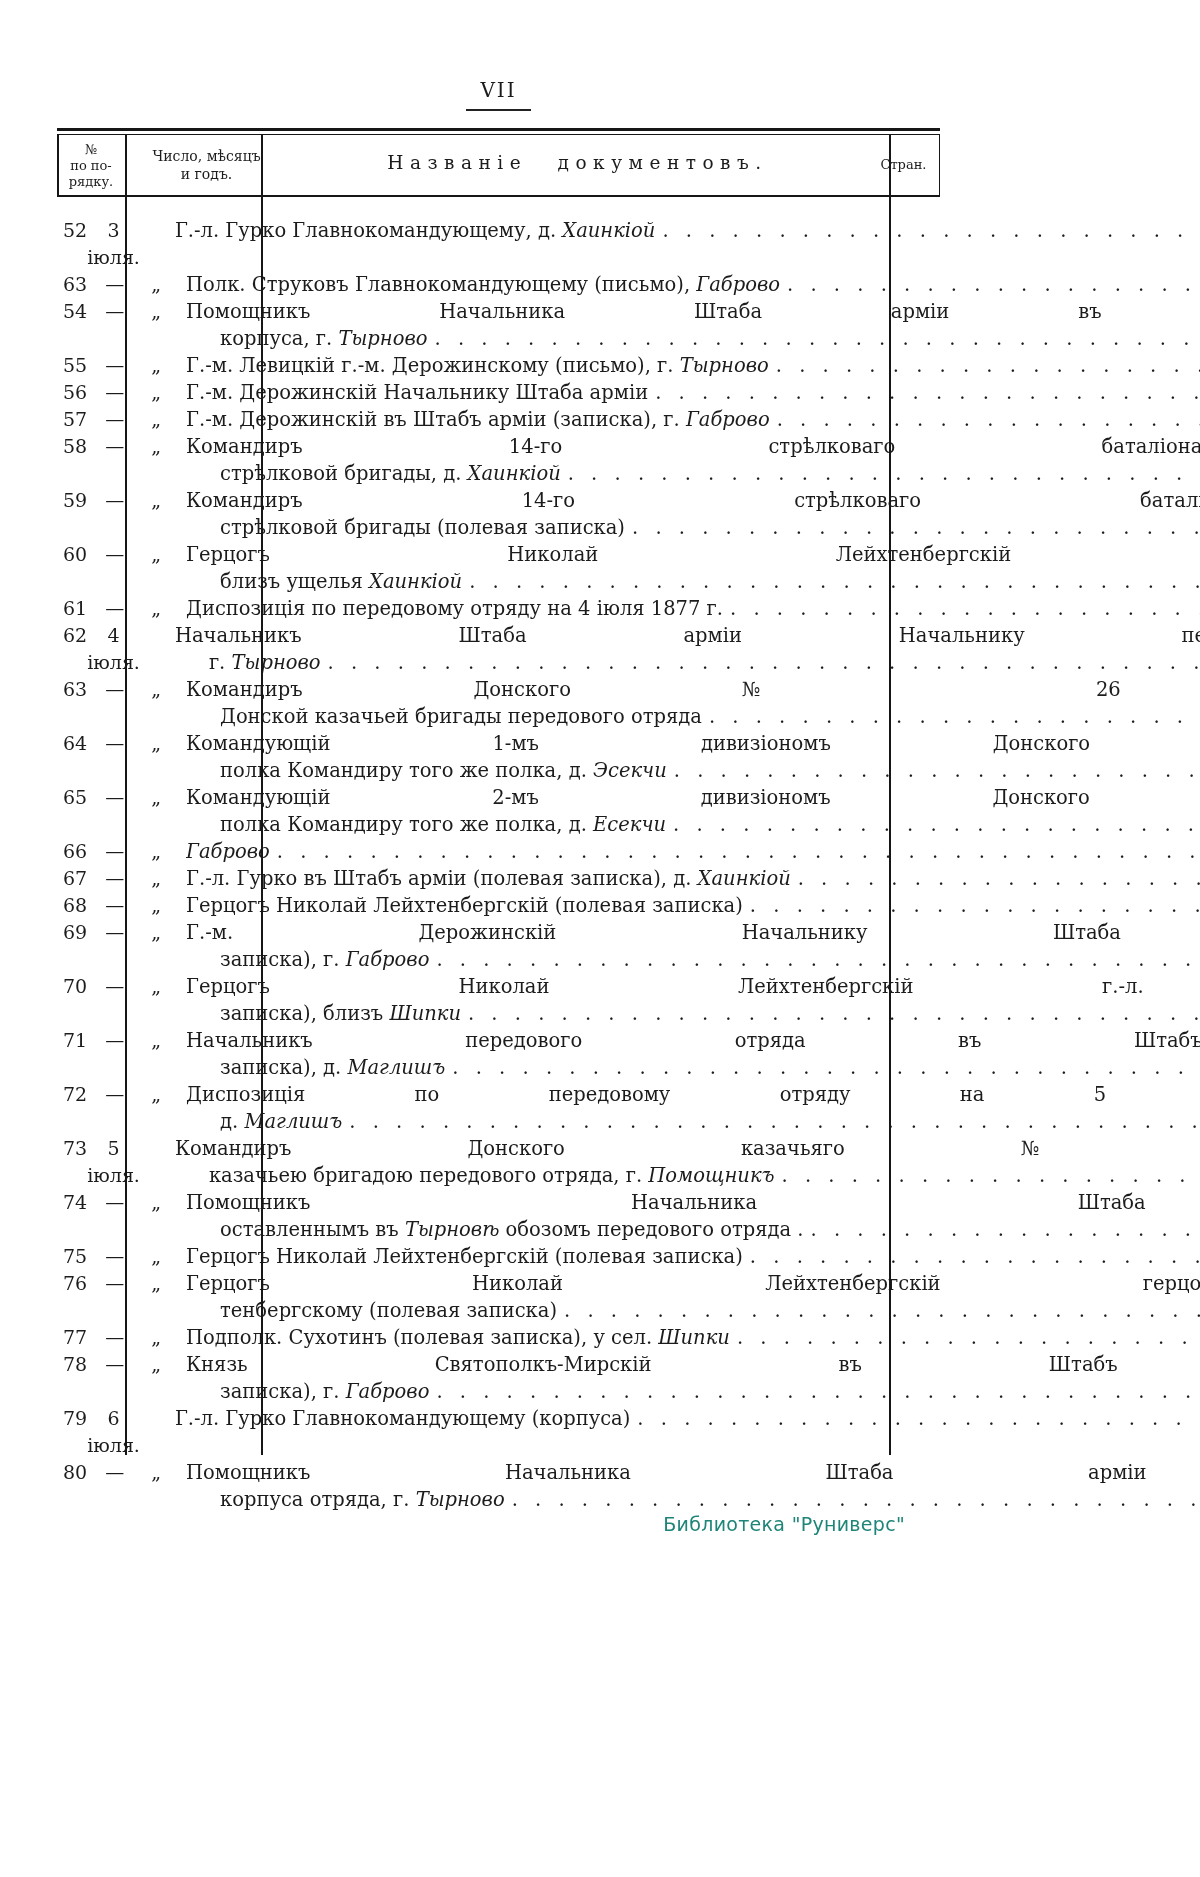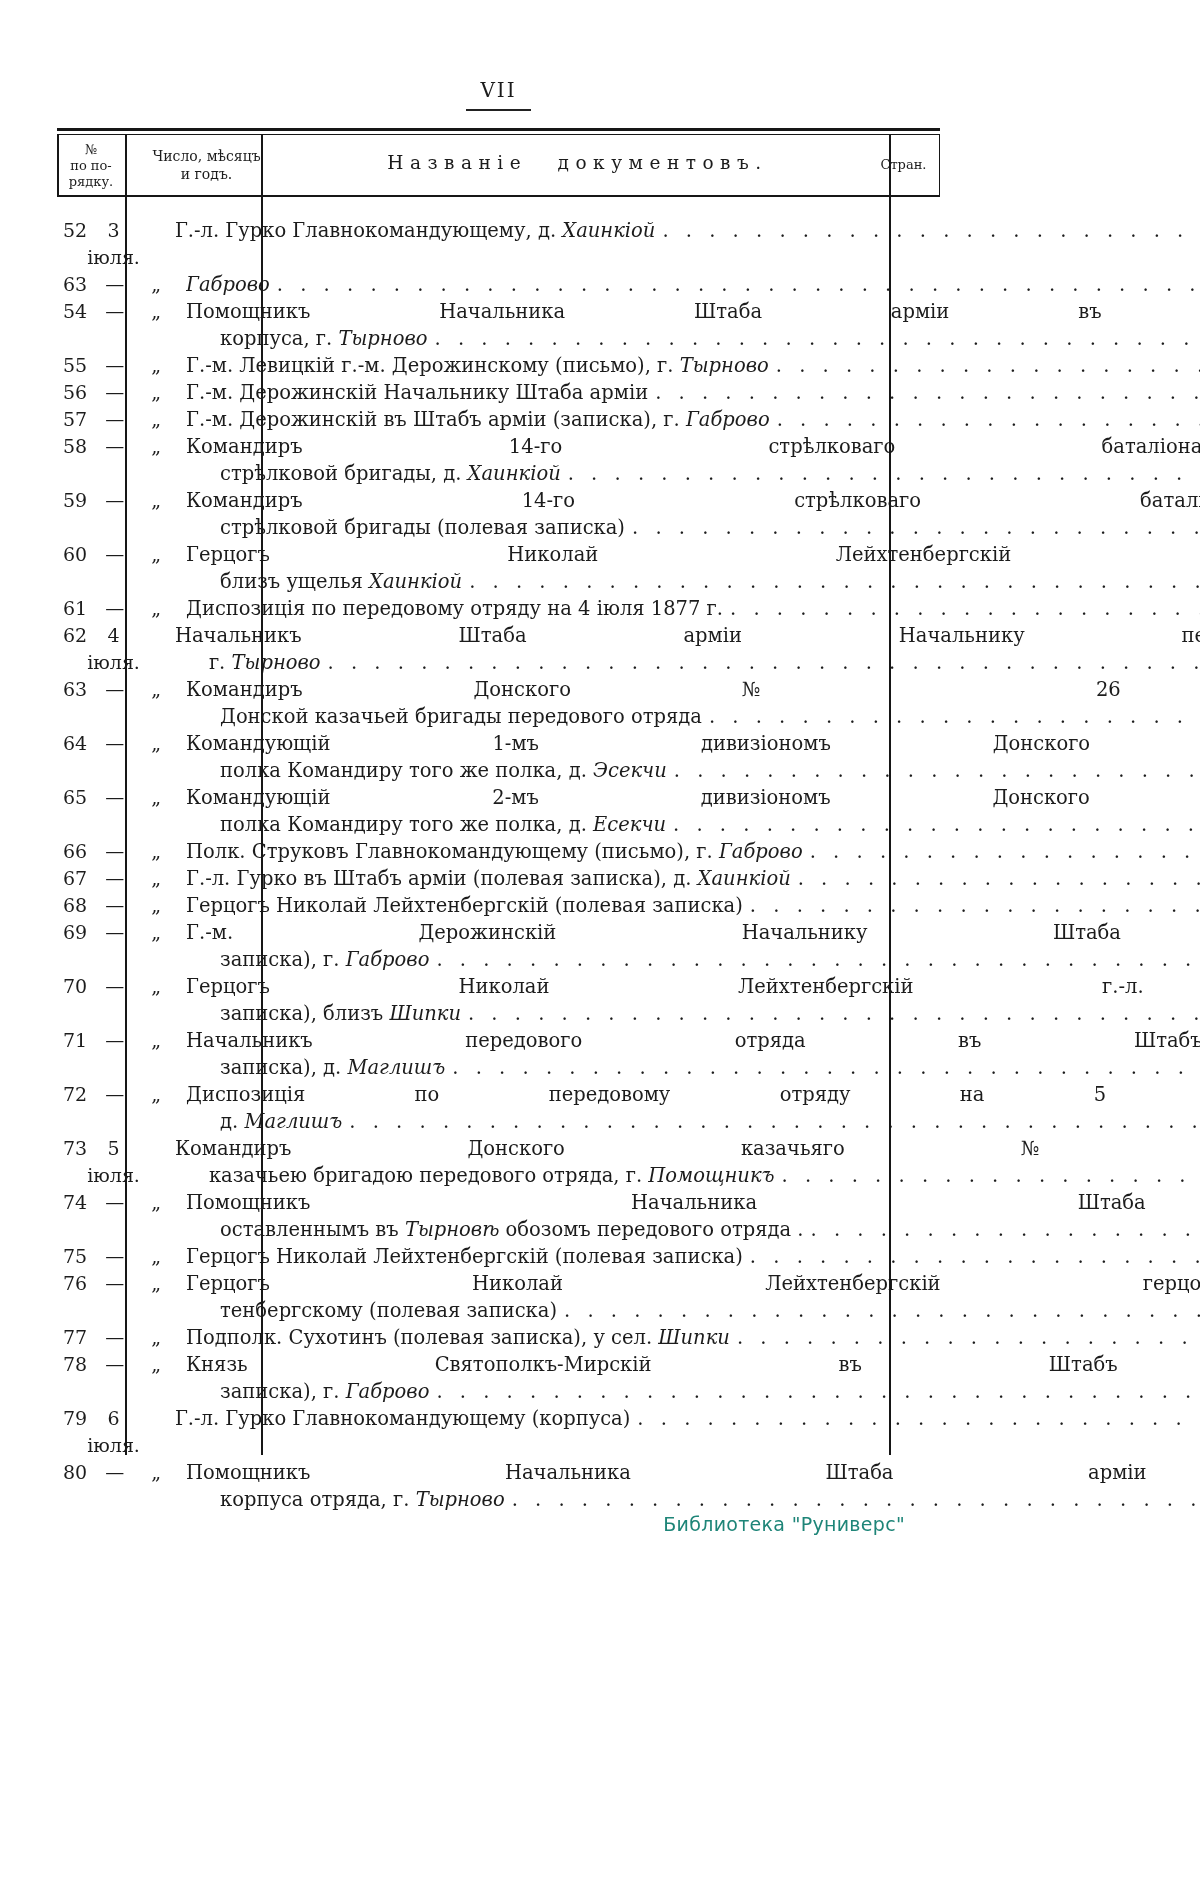--- a/index.html
+++ b/index.html
@@ -98,21 +98,21 @@
       </div>
       <div class="row">
         <div class="c-num">63</div>
         <div class="c-date">
           <span class="date-ditto">
             <span>—</span>
             <span>„</span>
           </span>
         </div>
         <div class="c-title">
-          <div class="line flexline"><span class="it">Габрово</span><span class="leader"></span></div>
+          <div class="line flexline"><span>Полк. Струковъ Главнокомандующему (письмо), </span><span class="it">Габрово</span><span class="leader"></span></div>
         </div>
       </div>
       <div class="row">
         <div class="c-num">54</div>
         <div class="c-date">
           <span class="date-ditto">
             <span>—</span>
             <span>„</span>
           </span>
         </div>
@@ -259,21 +259,21 @@
       </div>
       <div class="row">
         <div class="c-num">66</div>
         <div class="c-date">
           <span class="date-ditto">
             <span>—</span>
             <span>„</span>
           </span>
         </div>
         <div class="c-title">
-          <div class="line flexline"><span>Полк. Струковъ Главнокомандующему (письмо), г. </span><span class="it">Габрово</span><span class="leader"></span></div>
+          <div class="line flexline"><span class="it">Габрово</span><span class="leader"></span></div>
         </div>
       </div>
       <div class="row">
         <div class="c-num">67</div>
         <div class="c-date">
           <span class="date-ditto">
             <span>—</span>
             <span>„</span>
           </span>
         </div>

